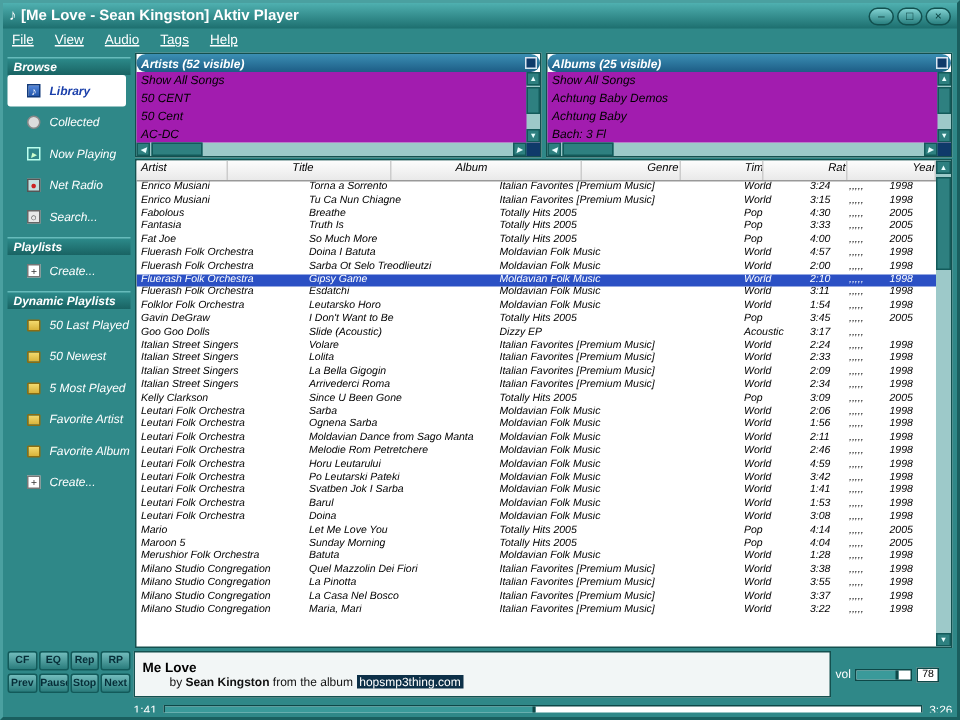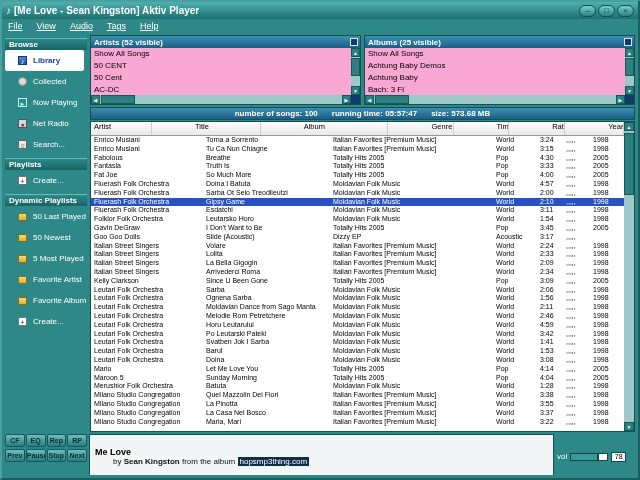--- a/index.html
+++ b/index.html
@@ -12,21 +12,21 @@
   .titlebar { height:17px; background:linear-gradient(to bottom,#4fb0b0,#1d6f6f); display:flex; align-items:center; padding:0 4px; flex:none; }
   .app-icon { color:#fff; font-size:10px; margin-right:3px; }
   .title-text { color:#fff; font-weight:bold; font-size:10px; flex:1; white-space:nowrap; overflow:hidden; }
   .win-btn { width:17px; height:12px; margin-left:2px; border-radius:6px; background:linear-gradient(to bottom,#7fd0d0,#2a8080); border:1px solid #11504f; color:#073b3b; font-size:8px; line-height:10px; text-align:center; cursor:default; }
 
   
   .menubar { height:14px; display:flex; align-items:center; padding:0 6px; gap:14px; flex:none; }
   .menu-item { color:#fff; font-size:9px; text-decoration:underline; cursor:default; }
 
   
-  .content { flex:1; display:flex; padding:2px 3px 0 3px; overflow:hidden; }
+  .content { flex:1; display:flex; padding:2px 3px 0 3px; overflow:hidden;font-style:italic; }
 
   
   .sidebar { width:82px; flex:none; }
   .side-header { height:12px; line-height:12px; margin-top:3px; background:linear-gradient(to bottom,#2c8a8a,#196363); border-top:1px solid #66bbbb; color:#fff; font-size:8px; font-weight:bold; padding-left:4px; white-space:nowrap; }
   .side-item { height:21px; display:flex; align-items:center; gap:6px; padding-left:13px; color:#fff; font-size:8px; white-space:nowrap; cursor:default; }
   .side-item.selected { background:#fff; color:#1a3faa; font-weight:bold; border-radius:2px; margin-right:3px; }
   .side-icon { width:9px; height:9px; flex:none; display:inline-block; font-size:7px; line-height:9px; text-align:center; }
   .library-icon { background:linear-gradient(#5588dd,#2255aa); color:#fff; border:1px solid #123a7a; }
   .collected-icon { background:#dcdcdc; border:1px solid #888; border-radius:50%; }
   .now-playing-icon { background:#2f8888; border:1px solid #bfe; color:#cfc; }
@@ -34,24 +34,24 @@
   .search-side-icon { background:#e8e8e8; border:1px solid #666; color:#333; }
   .folder-icon { background:linear-gradient(#f3da6e,#d9b33a); border:1px solid #8a6d12; border-radius:1px; height:8px; }
   .create-icon { background:#fff; border:1px solid #777; color:#333; }
 
   
   .main { flex:1; display:flex; flex-direction:column; margin-left:3px; overflow:hidden; }
 
   
   .top-panels { height:70px; display:flex; gap:3px; flex:none; }
   .panel { flex:1; display:flex; flex-direction:column; border:1px solid #14504f; background:#fff; }
-  .panel-header { height:12px; flex:none; background:linear-gradient(to bottom,#3b8fb4,#1d5d86); display:flex; align-items:center; padding:0 2px 0 3px; }
+  .panel-header { height:12px; flex:none; background:linear-gradient(to bottom,#3b8fb4,#1d5d86); display:flex; align-items:center; padding:0 2px 0 3px;border-radius:6px; }
   .panel-title { color:#fff; font-size:8px; font-weight:bold; flex:1; white-space:nowrap; }
   .panel-btn { width:8px; height:8px; background:#0f3a6a; border:1px solid #dbe6f2; cursor:default; }
-  .panel-body { flex:1; position:relative; overflow:hidden; background:#f9a8d4; }
+  .panel-body { flex:1; position:relative; overflow:hidden; background:#a21caf; }
   .plist { position:absolute; left:0; top:0; right:9px; }
   .plist-item { height:12px; line-height:12px; font-size:8px; padding-left:3px; color:#000; white-space:nowrap; overflow:hidden; cursor:default; }
 
   
   .vscroll { position:absolute; top:0; right:0; bottom:0; width:9px; background:#9dc9c9; display:flex; flex-direction:column; }
   .hscroll { height:9px; flex:none; background:#9dc9c9; display:flex; }
   .sb-btn { width:9px; height:9px; flex:none; background:#2e8080; color:#eaffff; font-size:5px; line-height:9px; text-align:center; border:1px solid #135a5a; cursor:default; }
   .sb-track { flex:1; position:relative; }
   .vscroll .sb-thumb { position:absolute; left:0; right:0; top:1px; height:18px; background:#2e8080; border:1px solid #135a5a; }
   .hscroll .sb-thumb { position:absolute; top:0; bottom:0; left:1px; width:34px; background:#2e8080; border:1px solid #135a5a; }
@@ -74,21 +74,21 @@
   .table-vscroll .sb-btn { width:10px; }
   .table-vscroll .sb-thumb { position:absolute; left:0; right:0; top:2px; height:62px; background:#2e8080; border:1px solid #135a5a; }
 
   
   .bottom { height:46px; flex:none; display:flex; padding:2px 3px 3px 3px; gap:2px; }
   .bottom-left { width:82px; flex:none; display:flex; flex-direction:column; gap:2px; }
   .btn-row { display:flex; gap:1px; }
   .cbtn { flex:1; height:13px; background:linear-gradient(to bottom,#72bcbc,#2a7c7c); border:1px solid #135a5a; border-radius:2px; color:#062e38; font-size:7px; font-weight:bold; line-height:11px; text-align:center; cursor:default; white-space:nowrap; overflow:hidden; }
   .bottom-main { flex:1; display:flex; flex-direction:column; gap:2px; overflow:hidden; }
   .bm-top { flex:1; display:flex; gap:3px; }
-  .np-panel { flex:1; background:#f2f6f6; border:1px solid #14504f; padding:12px 5px; overflow:hidden; }
+  .np-panel { flex:1; background:#f2f6f6; border:1px solid #14504f; padding:5px 5px; overflow:hidden; }
   .np-title { font-size:9px; font-weight:bold; color:#000; white-space:nowrap; }
   .np-byline { font-size:8px; color:#111; white-space:nowrap;margin-left:18px; }
   .np-artist { font-weight:bold; }
   .album-link { background:#0d3048; color:#fff; padding:0 2px; cursor:default; }
   .vol-area { width:78px; flex:none; display:flex; align-items:center; gap:3px; }
   .vol-label { color:#fff; font-size:8px; }
   .vol-track { width:38px; height:8px; background:#fff; border:1px solid #0e4848; position:relative; cursor:default; }
   .vol-fill { position:absolute; left:0; top:0; bottom:0; width:78%; background:#3a9a9a; border-right:2px solid #0e4848; }
   .vol-value { width:15px; height:10px; background:#fff; border:1px solid #0e4848; color:#000; font-size:7px; line-height:8px; text-align:center; }
   .progress-row { height:12px; flex:none; display:flex; align-items:center; gap:4px; }
@@ -232,25 +232,20 @@
               <span class="sb-track">
                 <span class="sb-thumb"></span>
               </span>
               <span class="sb-btn">▶</span>
               <span class="sb-corner"></span>
             </div>
         </div>
 
       </div>
 
-      <div class="statusbar">
-        <span>number of songs: 100</span>
-        <span>running time: 05:57:47</span>
-        <span>size: 573.68 MB</span>
-      </div>
 
       <div class="table-wrap">
         <div class="thead" id="table-header">
             <span class="hcell c0">Artist</span>
             <span class="hcell c1">Title</span>
             <span class="hcell c2">Album</span>
             <span class="hcell c3">Genre</span>
             <span class="hcell c4">Time</span>
             <span class="hcell c5">Ratir</span>
             <span class="hcell c6">Year</span>

